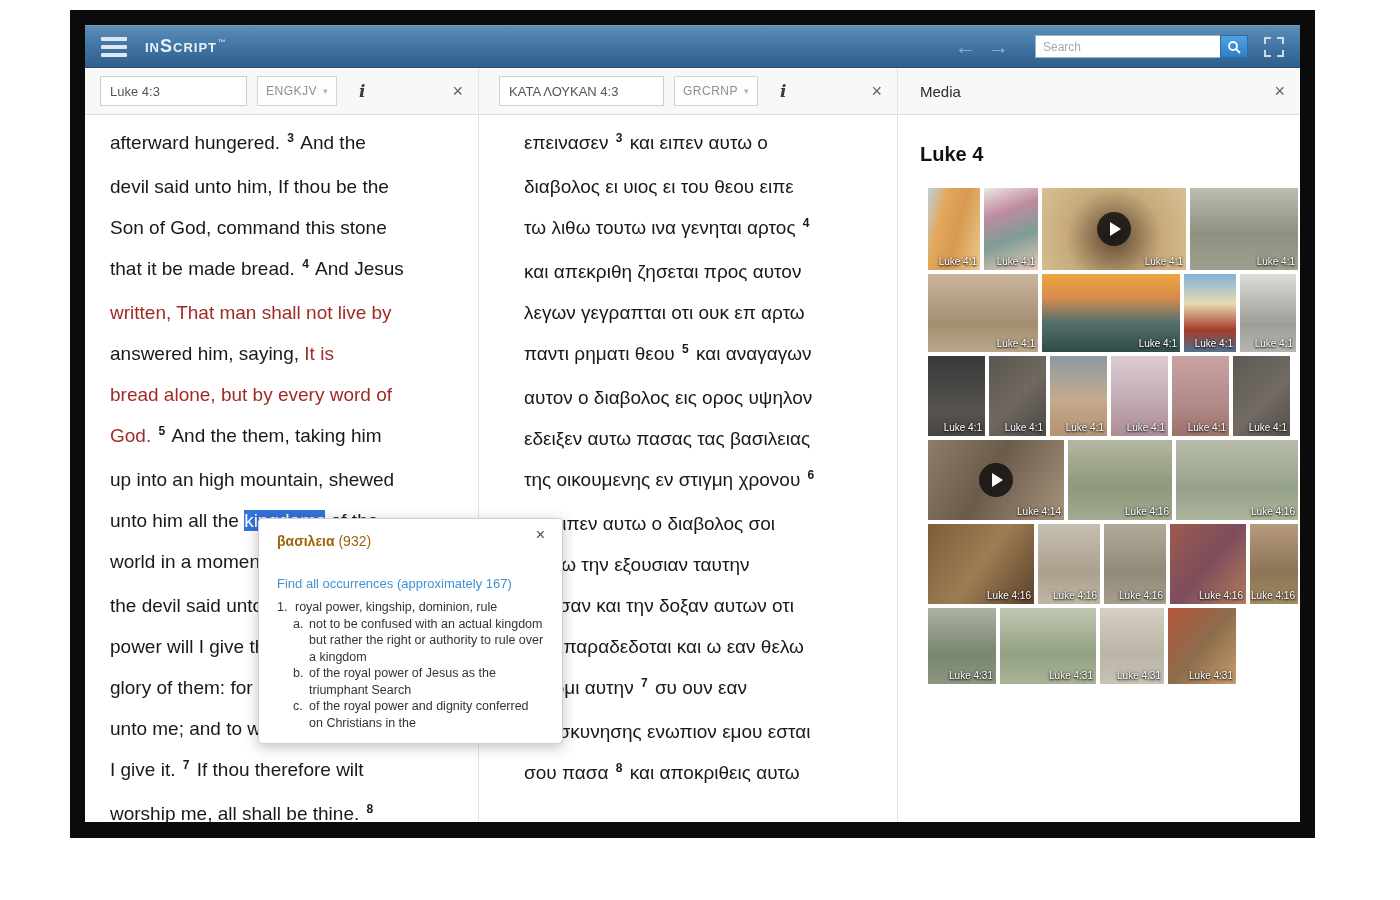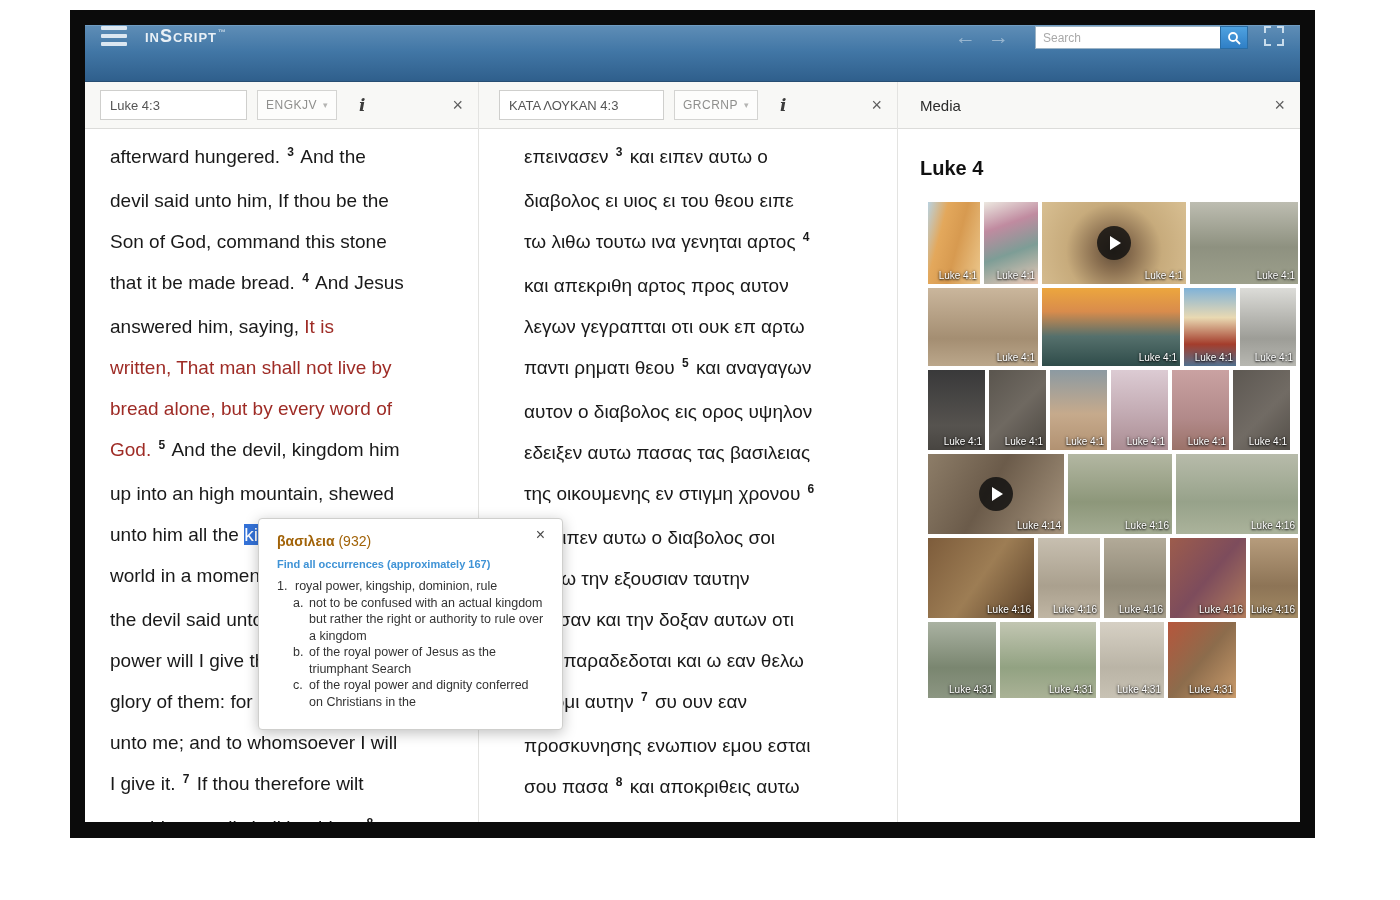--- a/index.html
+++ b/index.html
@@ -1,21 +1,21 @@
 <!DOCTYPE html>
 <html><head>
 <meta charset="utf-8">
 <style>
   * { margin:0; padding:0; box-sizing:border-box; }
   html,body { width:1400px; height:900px; background:#ffffff; font-family:"Liberation Sans",sans-serif; }
   .frame { position:absolute; left:70px; top:10px; width:1245px; height:828px; background:#0b0b0b; }
   .app { position:absolute; left:85px; top:25px; width:1215px; height:797px; background:#ffffff; overflow:hidden; }
 
   
-  .topbar { height:57px; display:flex; 
+  .topbar { height:43px; display:flex; align-items:center;
     background:linear-gradient(180deg,#5e8db6 0%,#4277a6 45%,#2f5f8c 100%);
     border-top:1px solid #6f9cc2; border-bottom:1px solid #274e73; }
   .burger { width:26px; height:20px; margin-left:16px; display:flex; flex-direction:column; justify-content:space-between; cursor:pointer; }
   .burger span { display:block; height:4px; background:#dce7f1; border-radius:1px; }
   .logo { margin-left:18px; color:#e9f0f6; font-size:18px; font-weight:700; letter-spacing:1px; font-variant:small-caps; }
   .logo sup { font-size:8px; color:#c3d6e6; margin-left:1px; }
   .tb-spacer { flex:1; }
   .nav-arrow { color:rgba(255,255,255,0.42); font-size:21px; line-height:1; cursor:pointer; }
   .nav-arrow + .nav-arrow { margin-left:12px; }
   .searchwrap { display:flex; margin-left:26px; }
@@ -55,21 +55,21 @@
   .vnum { font-size:12px; font-weight:700; position:relative; top:-7px; margin:0 2px; }
   .dagger { font-size:11px; color:#85b4d4; position:relative; top:-7px; margin:0 2px; }
   .hilite { background:#3472d8; color:#fff; }
 
   
   .popup { position:absolute; left:173px; top:493px; width:305px; min-height:212px; background:#fff;
     border:1px solid #cfcfcd; border-radius:4px; box-shadow:0 3px 14px rgba(0,0,0,0.25); z-index:50; padding:14px 18px 12px 18px; }
   .popup .close-x { position:absolute; right:2px; top:8px; font-size:16px; color:#4a4a4a; }
   .pop-title { font-size:14px; color:#a16207; }
   .pop-title b { font-weight:700; }
-  .pop-link { font-size:11px; color:#3f93d6; margin-top:9px; cursor:pointer;font-weight:bold; }
+  .pop-link { font-size:13px; color:#3f93d6; margin-top:27px; cursor:pointer; }
   .defs { margin-top:8px; font-size:12.5px; color:#333; line-height:1.32; }
   .def-row { display:flex; }
   .def-row .dn { width:18px; flex:none; }
   .def-sub { display:flex; margin-left:16px; }
   .def-sub .dn { width:16px; flex:none; }
 
   
   .media-head { font-size:20px; font-weight:700; color:#111; margin:28px 0 0 22px; }
   .mgrid { margin:22px 0 0 30px; width:372px; }
   .mrow { display:flex; gap:4px; margin-bottom:4px; }
@@ -122,24 +122,24 @@
           </div>
         <span class="info-i">i</span>
         <div class="ph-spacer"></div>
         <span class="close-x">×</span>
       </div>
       <div class="textcol" id="en-text">
           <div class="tline"><span>afterward hungered. </span><span class="vnum">3</span><span> And the</span></div>
           <div class="tline"><span>devil said unto him, If thou be the</span></div>
           <div class="tline"><span>Son of God, command this stone</span></div>
           <div class="tline"><span>that it be made bread. </span><span class="vnum">4</span><span> And Jesus</span></div>
+          <div class="tline"><span class="red">written, That man shall not live by</span></div>
           <div class="tline"><span>answered him, saying, </span><span class="red">It is</span></div>
-          <div class="tline"><span class="red">written, That man shall not live by</span></div>
           <div class="tline"><span class="red">bread alone, but by every word of</span></div>
-          <div class="tline"><span class="red">God. </span><span class="vnum">5</span><span> And the devil, kingdom him</span></div>
+          <div class="tline"><span class="red">God. </span><span class="vnum">5</span><span> And the them, taking him</span></div>
           <div class="tline"><span>up into an high mountain, shewed</span></div>
           <div class="tline"><span>unto him all the </span><span class="hilite">kingdoms</span><span> of the</span></div>
           <div class="tline"><span>world in a moment of time. </span><span class="vnum">6</span><span> And</span></div>
           <div class="tline"><span>the devil said unto him, All this</span></div>
           <div class="tline"><span>power will I give thee, and the</span></div>
           <div class="tline"><span>glory of them: for that is delivered</span></div>
           <div class="tline"><span>unto me; and to whomsoever I will</span></div>
           <div class="tline"><span>I give it. </span><span class="vnum">7</span><span> If thou therefore wilt</span></div>
           <div class="tline"><span>worship me, all shall be thine. </span><span class="vnum">8</span></div>
         </div>
@@ -153,21 +153,21 @@
             <span class="caret">▾</span>
           </div>
         <span class="info-i">i</span>
         <div class="ph-spacer"></div>
         <span class="close-x">×</span>
       </div>
       <div class="textcol" id="gr-text">
           <div class="tline"><span>επεινασεν </span><span class="vnum">3</span><span> και ειπεν αυτω ο</span></div>
           <div class="tline"><span>διαβολος ει υιος ει του θεου ειπε</span></div>
           <div class="tline"><span>τω λιθω τουτω ινα γενηται αρτος </span><span class="vnum">4</span></div>
-          <div class="tline"><span>και απεκριθη αρτος προς αυτον</span></div>
+          <div class="tline"><span>και απεκριθη ζησεται προς αυτον</span></div>
           <div class="tline"><span>λεγων γεγραπται οτι ουκ επ αρτω</span></div>
           <div class="tline"><span>παντι ρηματι θεου </span><span class="vnum">5</span><span> και αναγαγων</span></div>
           <div class="tline"><span>αυτον ο διαβολος εις ορος υψηλον</span></div>
           <div class="tline"><span>εδειξεν αυτω πασας τας βασιλειας</span></div>
           <div class="tline"><span>της οικουμενης εν στιγμη χρονου </span><span class="vnum">6</span></div>
           <div class="tline"><span>και ειπεν αυτω ο διαβολος σοι</span></div>
           <div class="tline"><span>δωσω την εξουσιαν ταυτην</span></div>
           <div class="tline"><span>απασαν και την δοξαν αυτων οτι</span></div>
           <div class="tline"><span>εμοι παραδεδοται και ω εαν θελω</span></div>
           <div class="tline"><span>διδωμι αυτην </span><span class="vnum">7</span><span> συ ουν εαν</span></div>

